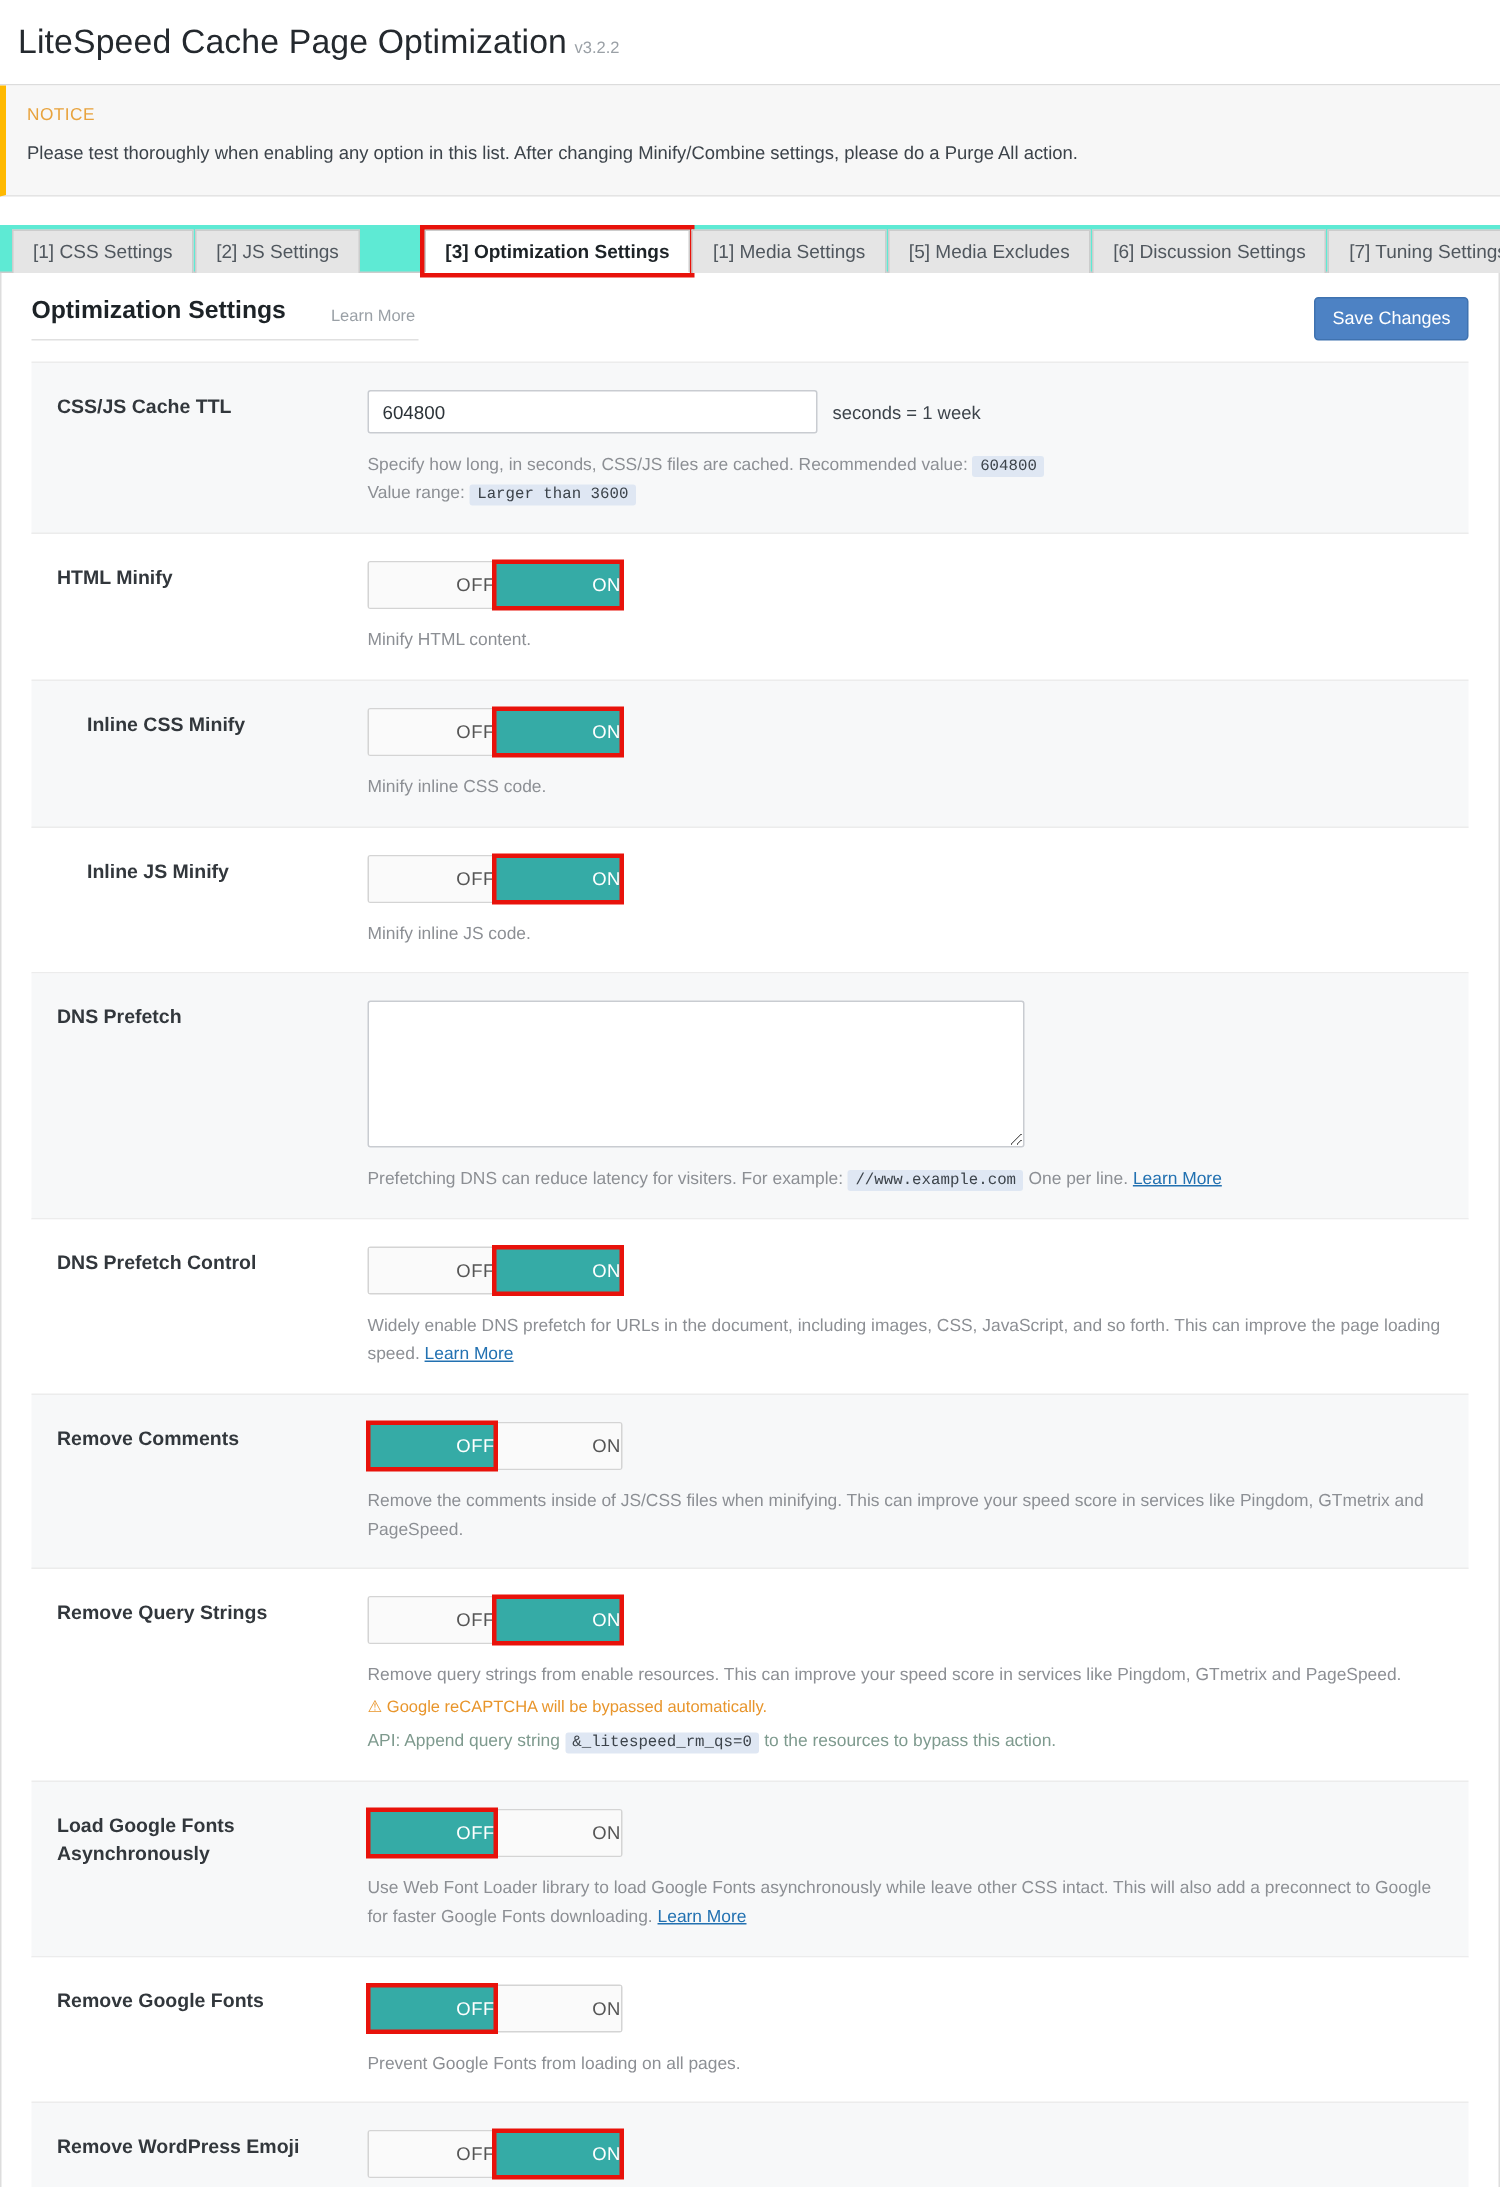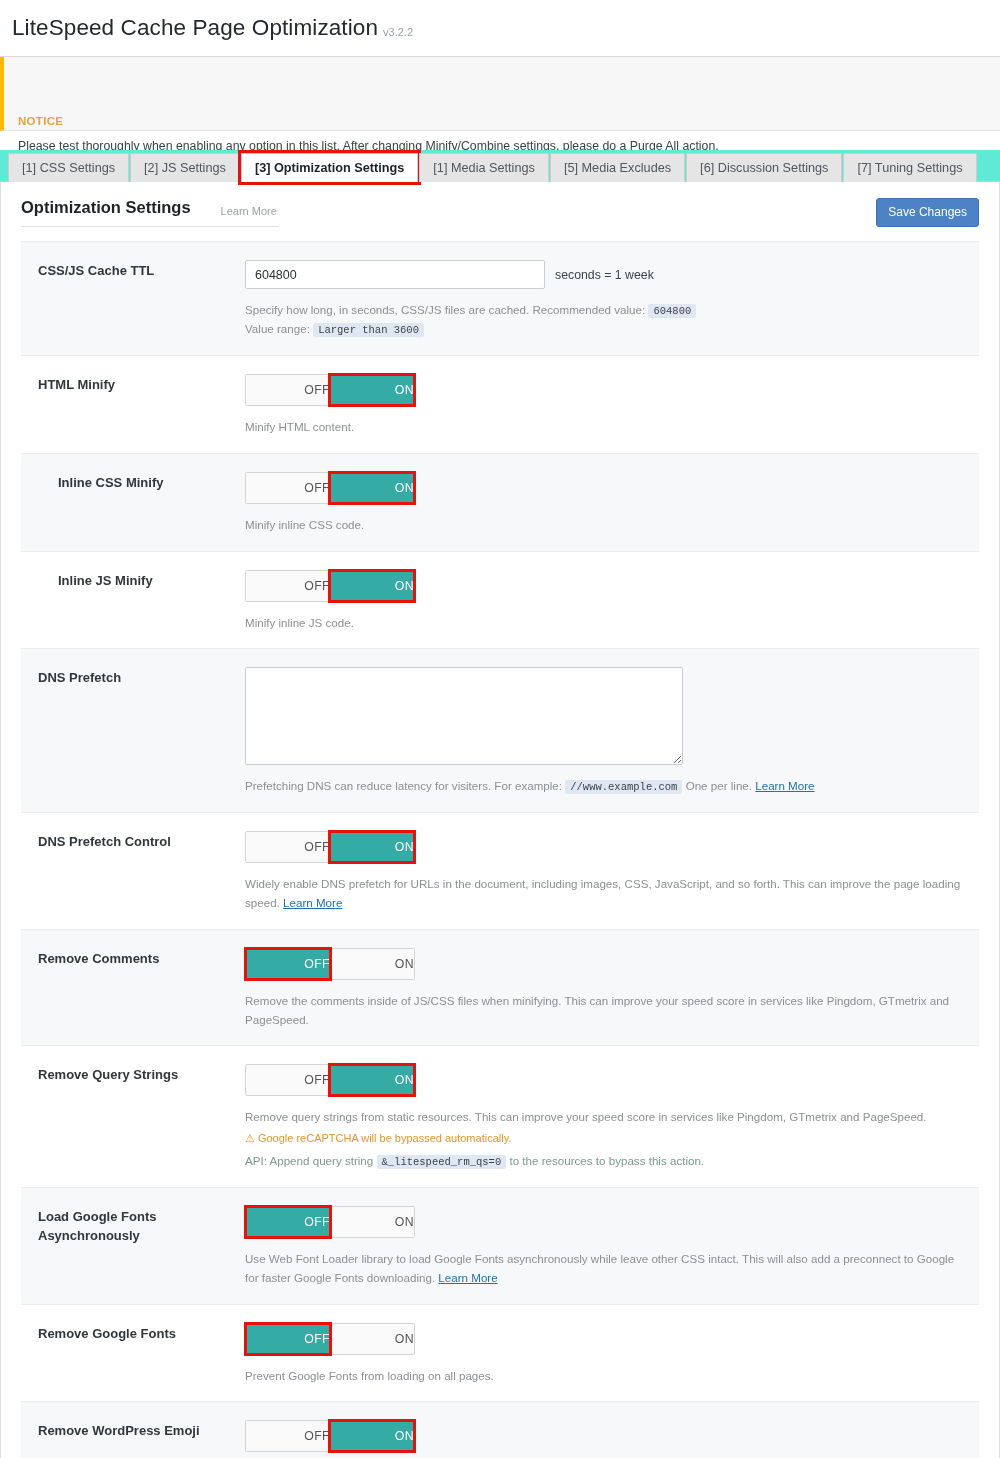--- a/index.html
+++ b/index.html
@@ -38,24 +38,23 @@
     margin: 0;
     background: #f7f7f7;
     border-left: 4px solid #ffb900;
     border-bottom: 1px solid #e4e4e4;
     padding: 14px 16px 16px 14px;
     height: 74px;
   }
   .notice-title {
     color: #e8a33d;
     font-size: 11.5px;
-    font-weight: 700;
+    font-weight: 400;
     letter-spacing: .3px;
     margin-bottom: 12px;
-    margin-top: 44px;
   }
   .notice-text {
     color: #3c434a;
     font-size: 12.3px;
   }
 
   
   .tabs-bar {
     height: 32px;
     padding: 0 8px;
@@ -89,20 +88,21 @@
   .tab.active {
     background: #fff;
     color: #1d2327;
     font-weight: 700;
     border: 1px solid #ccc;
     border-bottom: 1px solid #fff;
   }
   .tab.highlight {
     outline: 3px solid #e8120b;
     outline-offset: 0px;
+    margin-left: 42px;
   }
 
   
   .card {
     border: 1px solid #ddd;
     border-top: none;
     background: #fff;
     margin: 0 0 0 0;
     padding: 0 0 20px 0;
     min-height: 1170px;
@@ -381,21 +381,21 @@
     </div>
 
     <div class="srow">
       <div class="slabel">Remove Query Strings</div>
       <div class="sbody">
         <div class="toggle">
           <div class="tg">OFF</div>
           <div class="tg on marked">ON</div>
         </div>
         <div class="desc">
-          <div>Remove query strings from static resources. This can improve your speed score in services like Pingdom, GTmetrix and PageSpeed.</div>
+          <div>Remove query strings from enable resources. This can improve your speed score in services like Pingdom, GTmetrix and PageSpeed.</div>
           <div class="warn-line">
             <span class="warn-icon">⚠</span><span>Google reCAPTCHA will be bypassed automatically.</span>
           </div>
           <div class="api-line">
             <span>API: Append query string</span>
             <span class="code">&amp;_litespeed_rm_qs=0</span>
             <span>to the resources to bypass this action.</span>
           </div>
         </div>
       </div>

